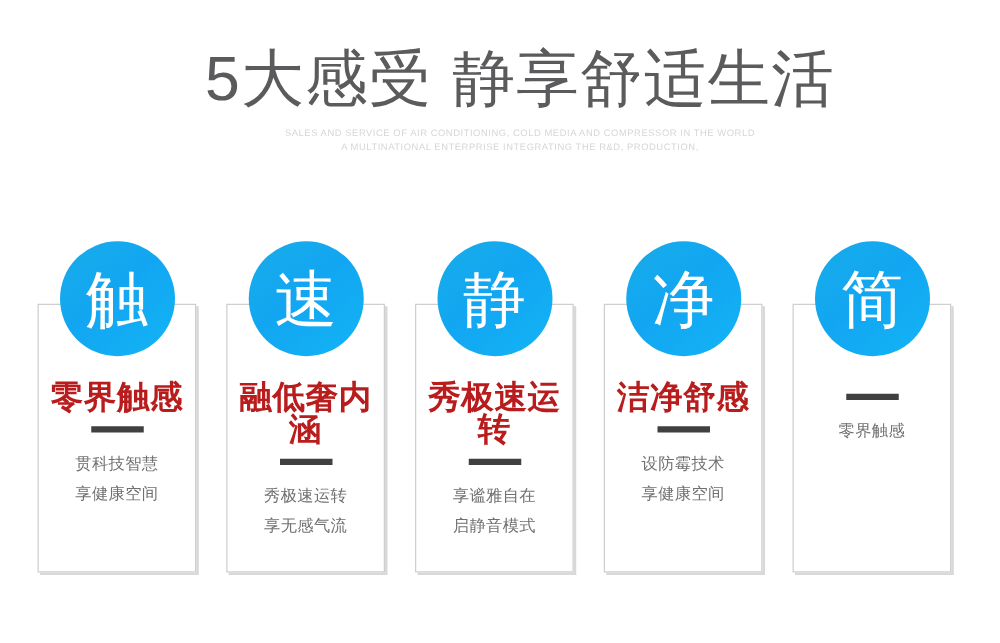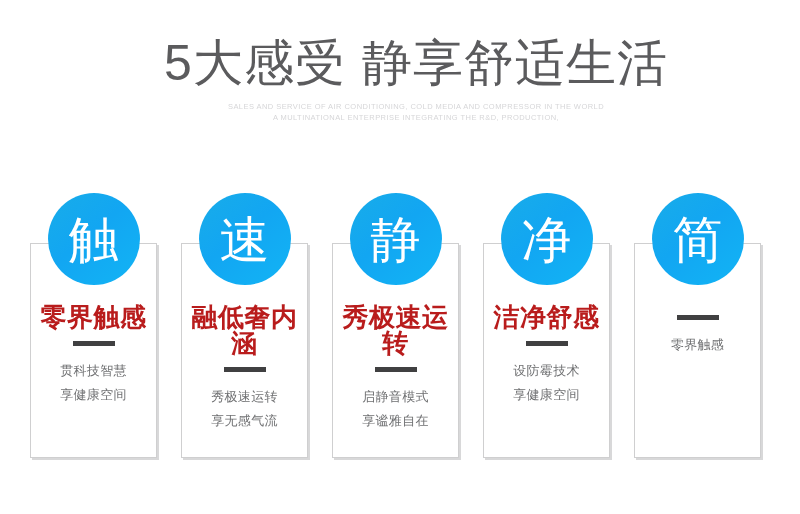--- a/index.html
+++ b/index.html
@@ -181,22 +181,22 @@
     </div>
 
     <div class="card">
       <div class="badge">
         <span class="badge-glyph">静</span>
       </div>
       <div class="card-body">
         <div class="card-title">秀极速运转</div>
         <div class="divider"></div>
         <div class="card-desc">
+          <span class="desc-line">享谧雅自在</span>
           <span class="desc-line">启静音模式</span>
-          <span class="desc-line">享谧雅自在</span>
         </div>
       </div>
     </div>
 
     <div class="card">
       <div class="badge">
         <span class="badge-glyph">净</span>
       </div>
       <div class="card-body">
         <div class="card-title">洁净舒感</div>

